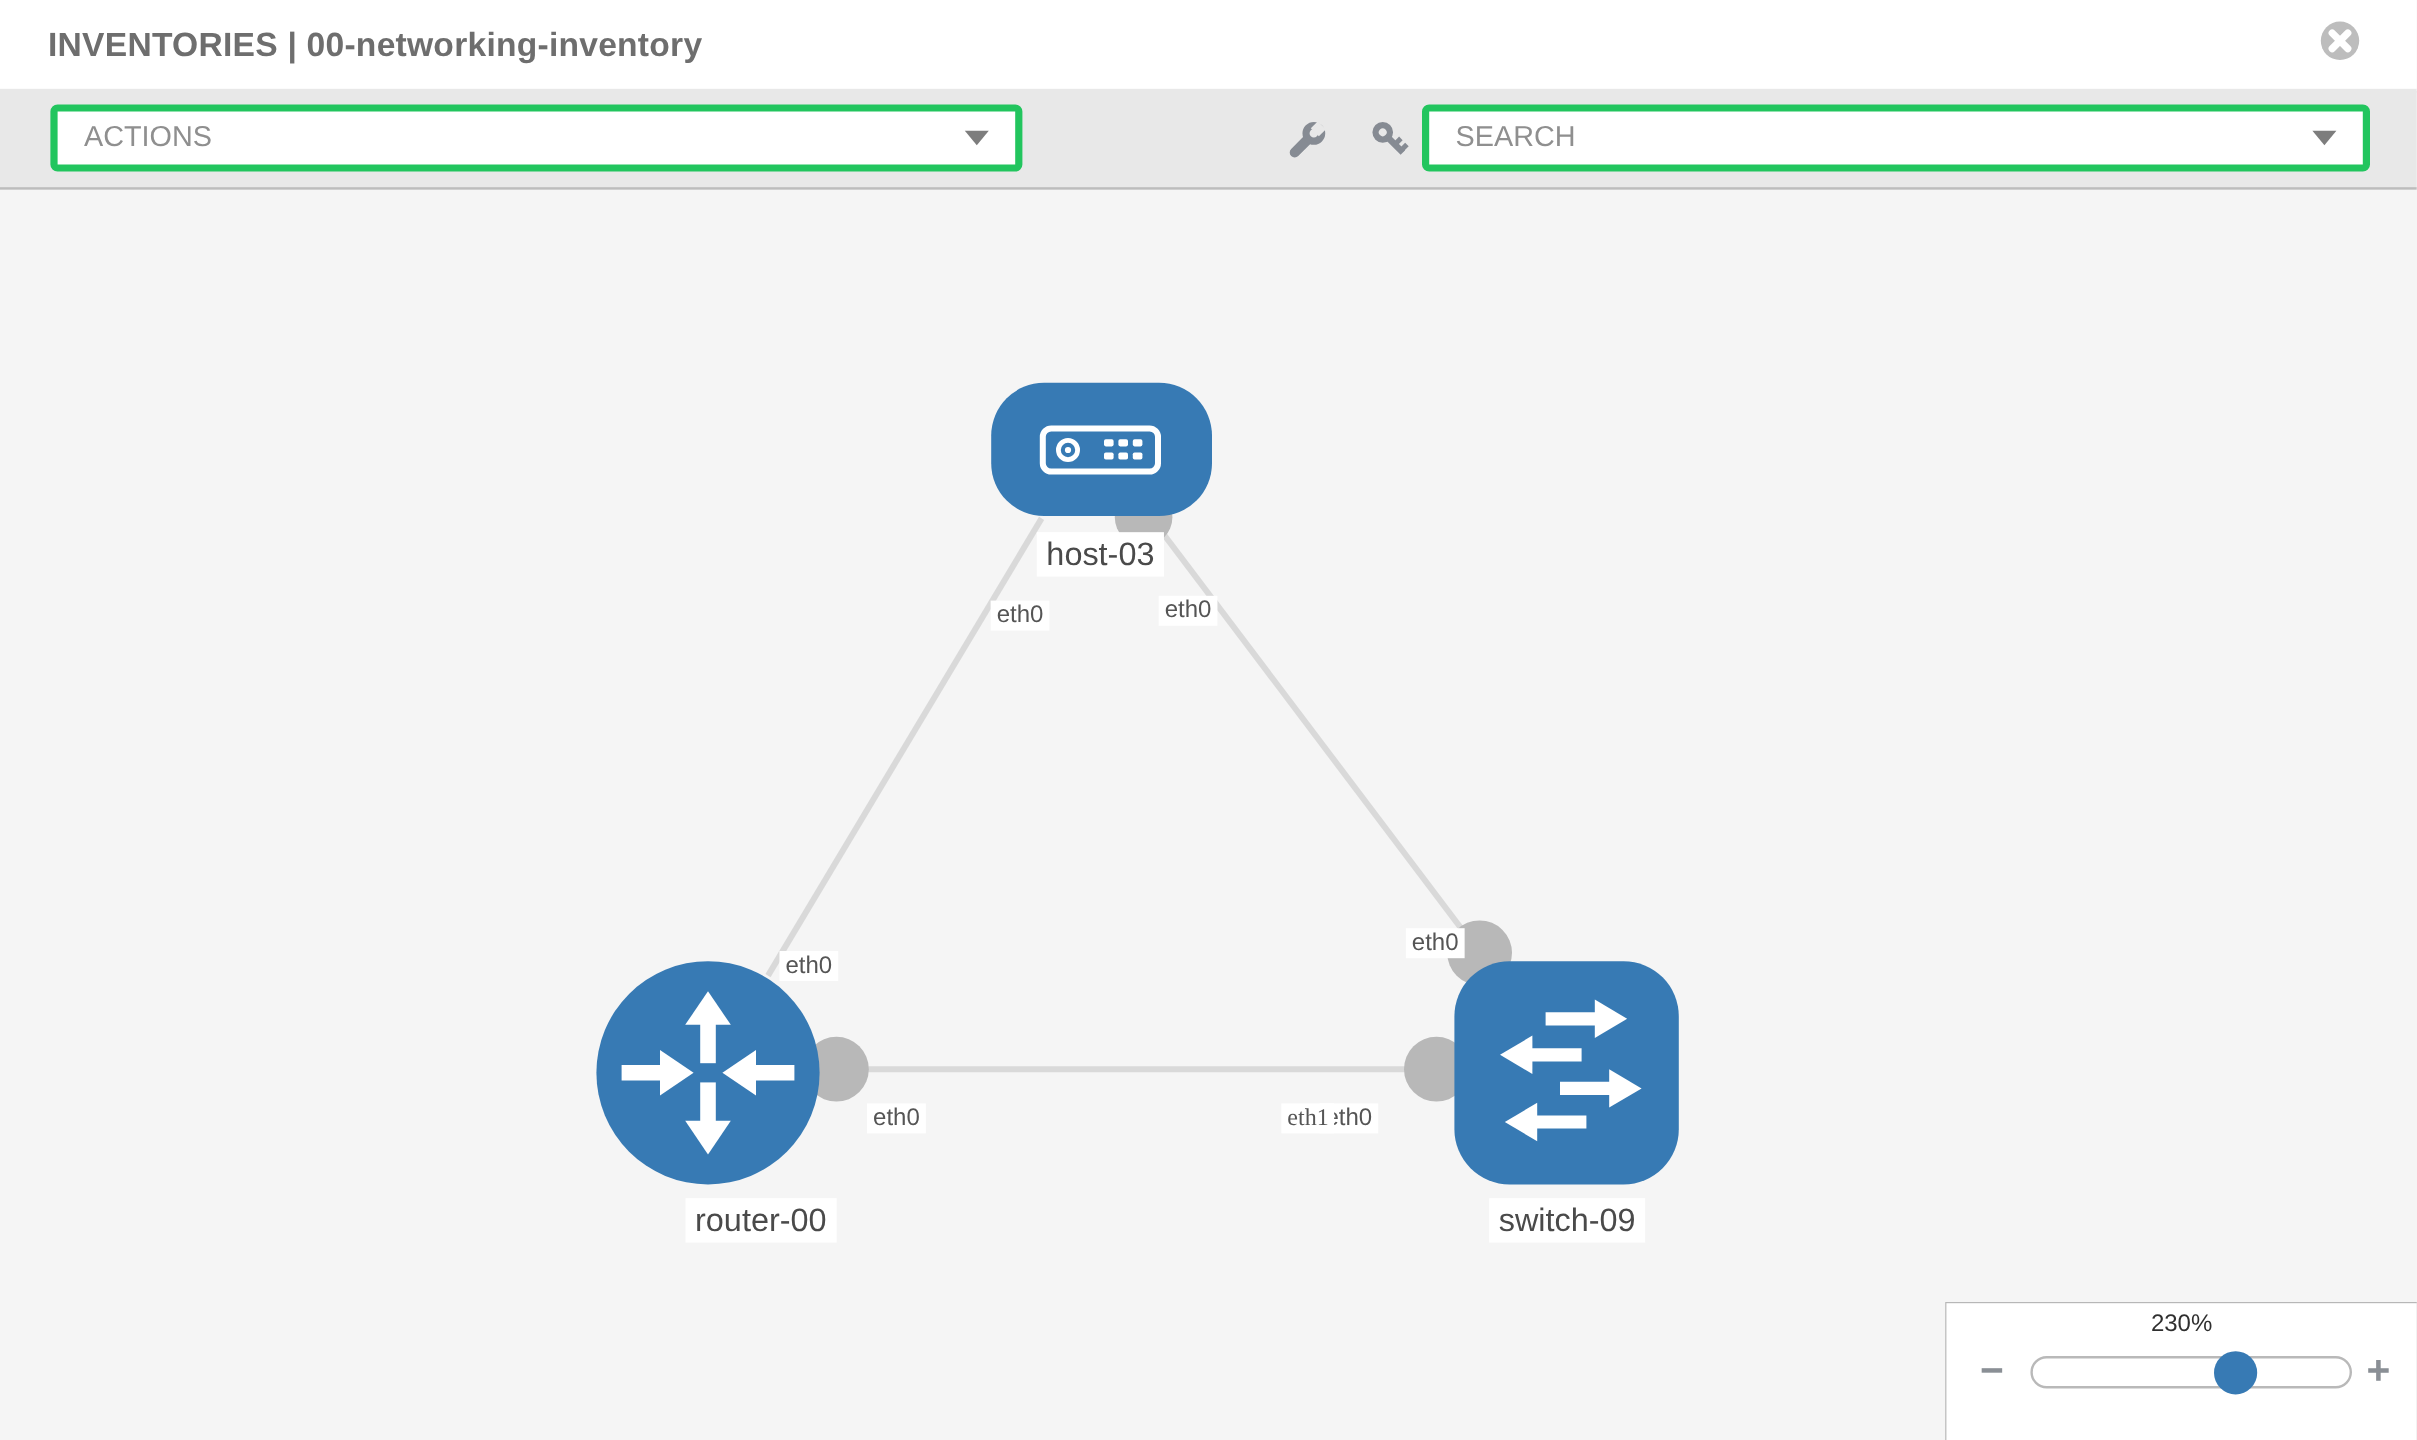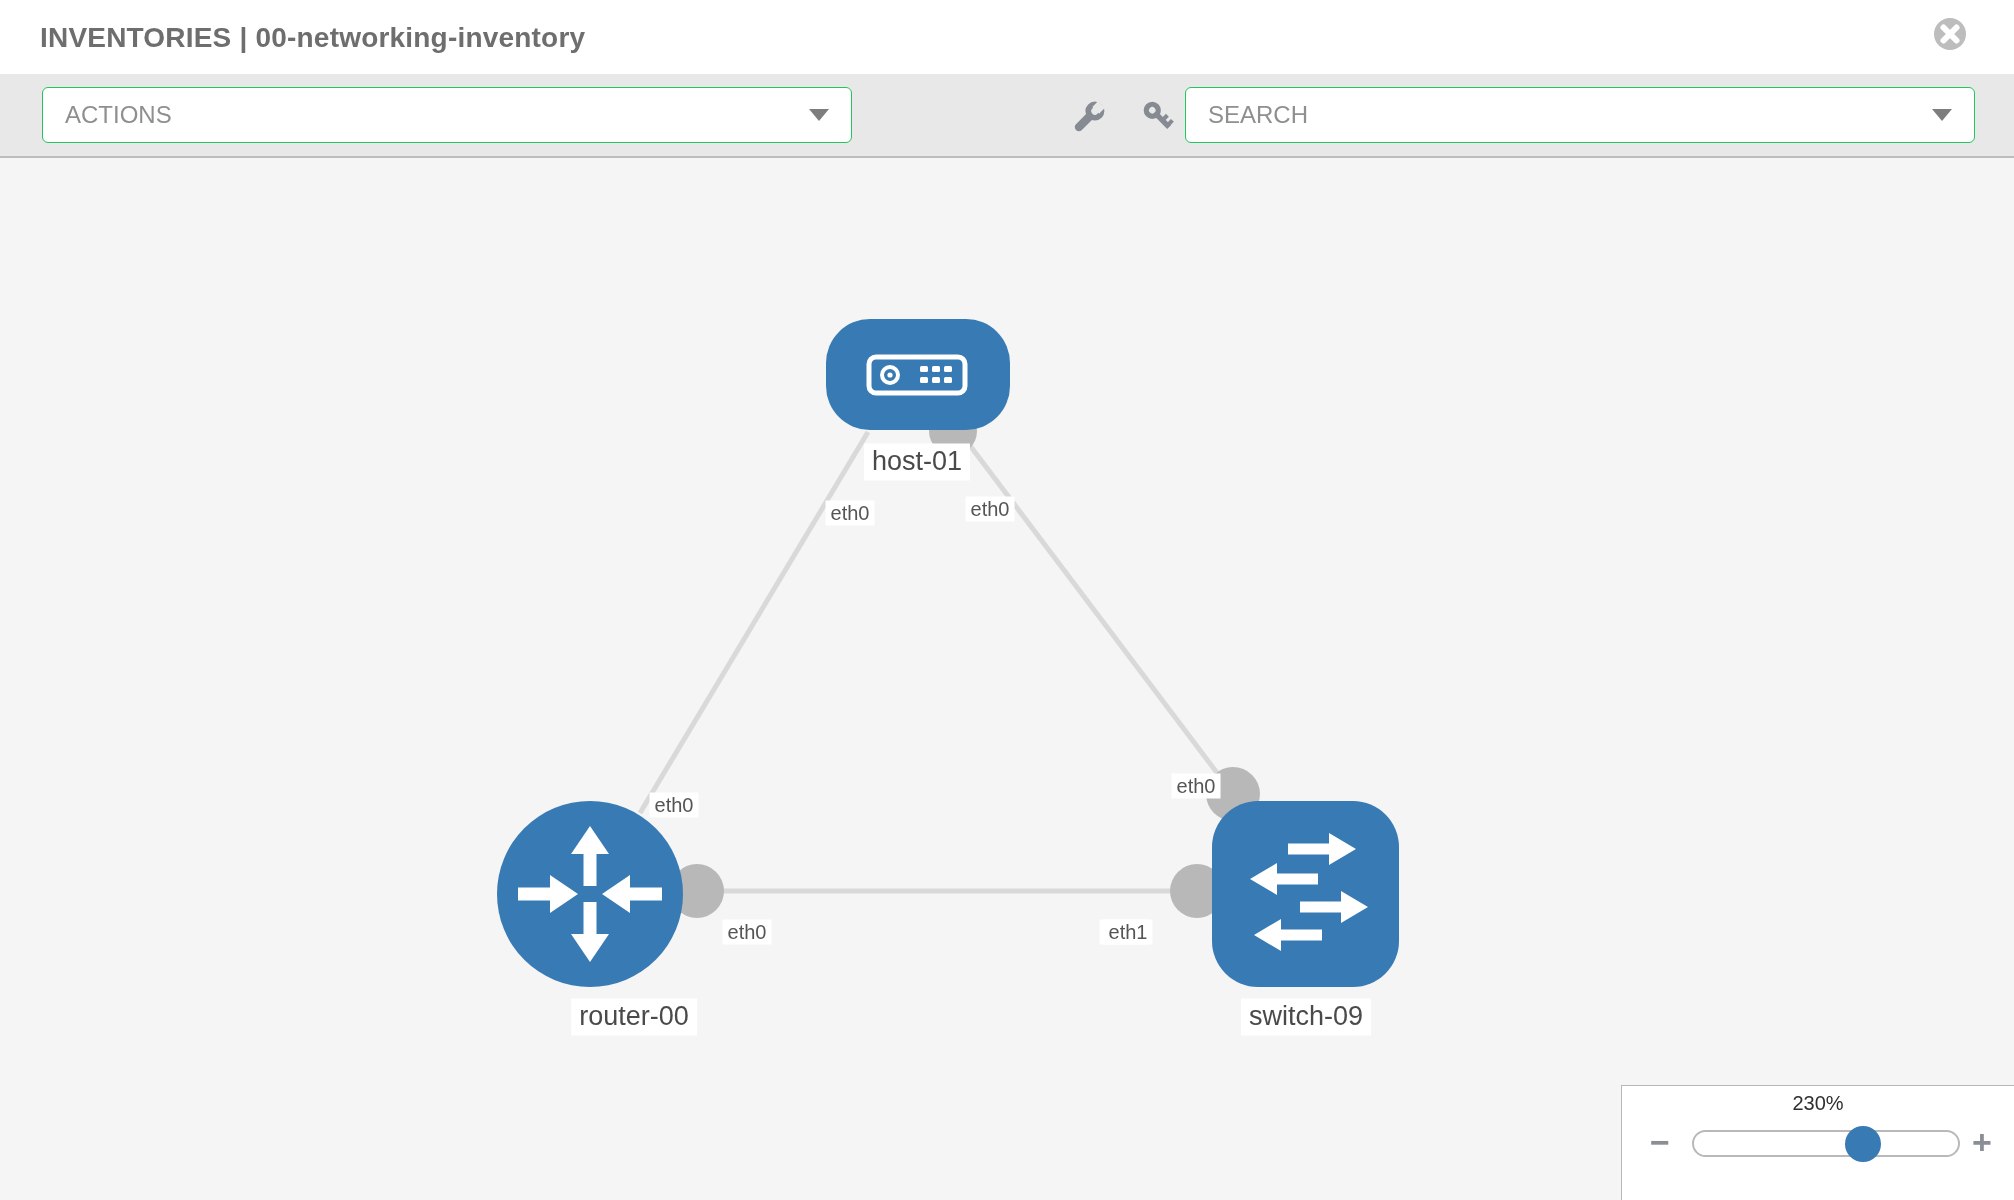--- a/index.html
+++ b/index.html
@@ -19,21 +19,21 @@
     position:absolute; right:46px; top:16px; width:36px; height:36px; cursor:pointer;
   }
 
   
   .toolbar {
     position:absolute; left:0; top:74px; width:2014px; height:84px;
     background:#e8e8e8; border-bottom:2px solid #bcbcbc;
   }
   .dropdown {
     position:absolute; top:13px; height:56px; background:#ffffff;
-    border:1px solid #22c55e; border-radius:6px;
+    border:6px solid #22c55e; border-radius:6px;
     display:flex; align-items:center; padding:0 22px;
   }
   .dropdown-actions { left:42px;  width:810px; }
   .dropdown-search  { left:1185px; width:790px;gap:43px; }
   .dropdown-label { font-size:24px; color:#8f8f8f; flex:1; }
   .caret-down {
     width:0; height:0;
     border-left:10px solid transparent; border-right:10px solid transparent;
     border-top:12px solid #7d7d7d;
   }
@@ -184,31 +184,31 @@
         <line x1="1318" y1="719" x2="1274" y2="719"></line>
         <polygon points="1250,719 1277,703 1277,735" stroke="none"></polygon>
         <line x1="1300" y1="747" x2="1344" y2="747"></line>
         <polygon points="1368,747 1341,731 1341,763" stroke="none"></polygon>
         <line x1="1322" y1="775" x2="1278" y2="775"></line>
         <polygon points="1254,775 1281,759 1281,791" stroke="none"></polygon>
       </g>
     </g>
   </svg>
 
-  <div class="node-label" style="left:917px;  top:302px;">host-01</div>
+  <div class="node-label" style="left:917px;  top:302px;">host-03</div>
   <div class="node-label" style="left:590px;  top:857px;margin-left:44px;">router-00</div>
   <div class="node-label" style="left:1306px; top:857px;">switch-09</div>
 
   <div class="if-label" style="left:850px;  top:308px;">eth0</div>
   <div class="if-label" style="left:674px;  top:600px;">eth0</div>
   <div class="if-label" style="left:990px;  top:304px;">eth0</div>
   <div class="if-label" style="left:1196px; top:581px;">eth0</div>
   <div class="if-label" style="left:747px;  top:727px;">eth0</div>
   <div class="if-label if-under" style="left:1124px; top:727px;">eth0</div>
-  <div class="if-label if-over" style="left:1128px; top:727px;">eth1</div>
+  <div class="if-label if-over" style="left:1090px; top:727px;font-family:Liberation Serif, serif;">eth1</div>
 </div>
 
 <div class="zoom-panel">
   <div class="zoom-level">230%</div>
   <div class="zoom-minus">−</div>
   <div class="zoom-track">
     <div class="zoom-knob" id="zoom-knob" style="left: 64%;"></div>
   </div>
   <div class="zoom-plus">+</div>
 </div>

